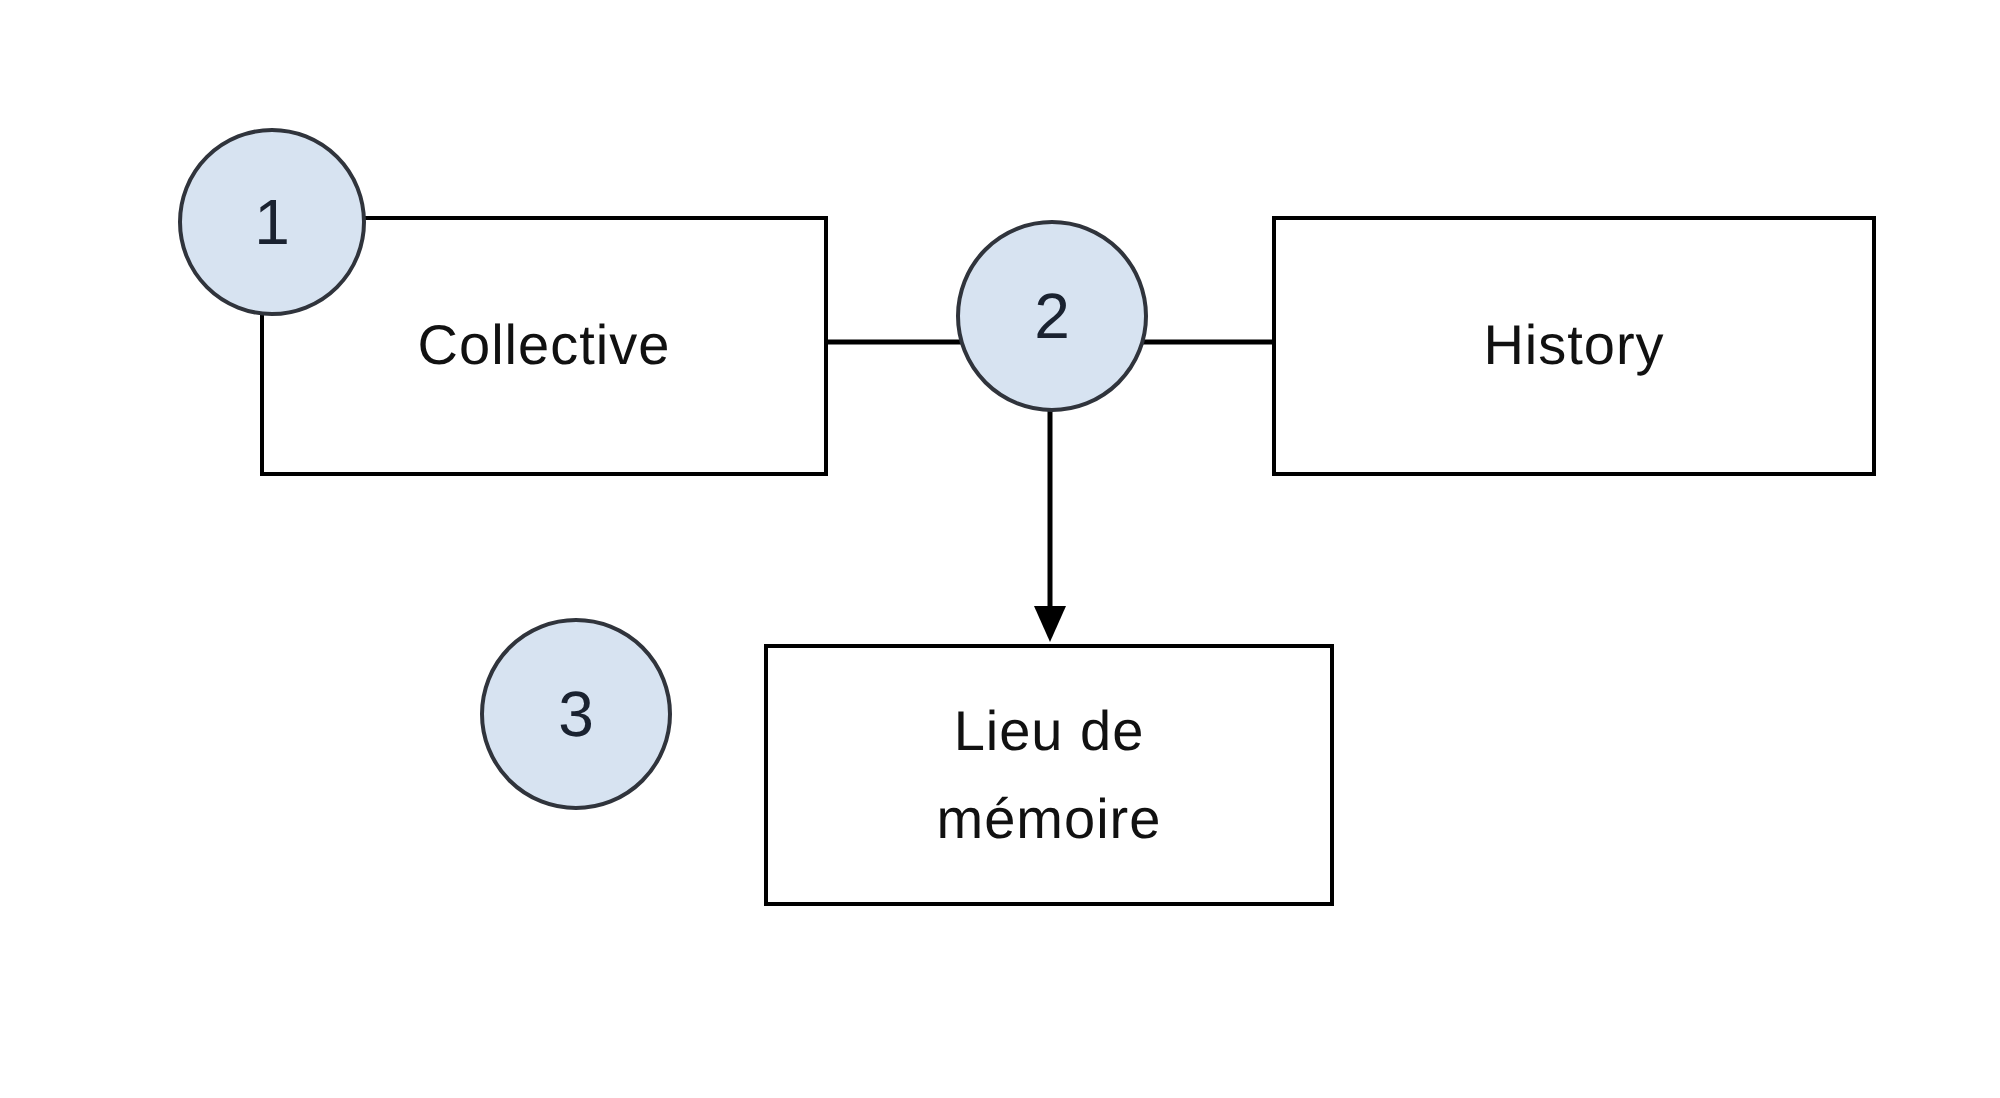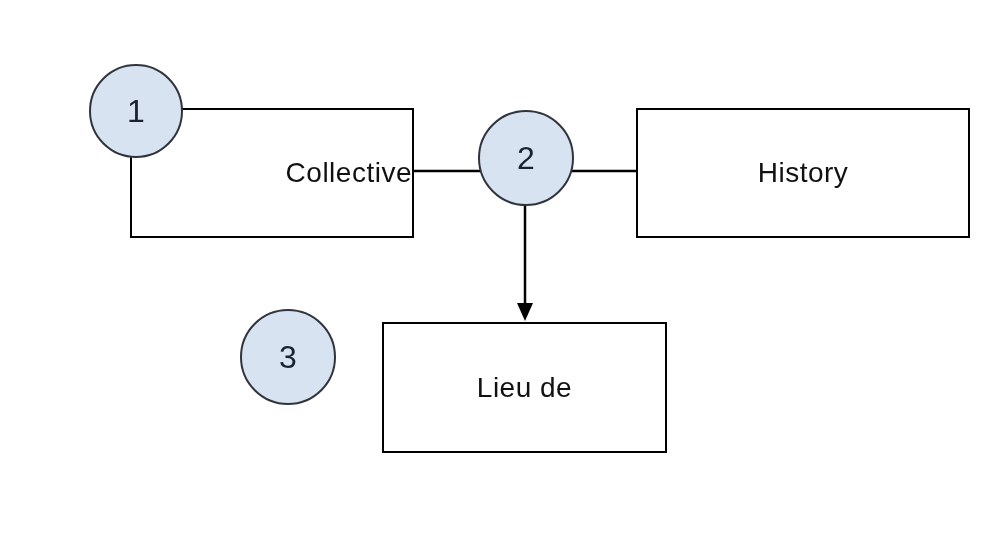--- a/index.html
+++ b/index.html
@@ -42,22 +42,22 @@
     align-items: center;
     justify-content: center;
     text-align: center;
   }
   .box-line {
     font-size: 28px;
     line-height: 44px;
     letter-spacing: 0.5px;
     white-space: nowrap;
   }
-  #box-collective { left: 130px; top: 108px; width: 284px; height: 130px; align-items: flex-end; }
-  #box-history    { left: 636px; top: 108px; width: 334px; height: 130px; }
+  #box-collective { left: 130px; top: 108px; width: 284px; height: 130px; }
+  #box-history    { left: 636px; top: 108px; width: 302px; height: 130px; }
   #box-lieu       { left: 382px; top: 322px; width: 285px; height: 131px; }
   .circle {
     position: absolute;
     border-radius: 50%;
     background: var(--circle-fill);
     border: 2.5px solid var(--circle-border);
     display: flex;
     align-items: center;
     justify-content: center;
     font-size: 32px;
@@ -81,20 +81,21 @@
   <div class="box" id="box-collective">
     <div class="box-line">Collective</div>
   </div>
 
   <div class="box" id="box-history">
     <div class="box-line">History</div>
   </div>
 
   <div class="box" id="box-lieu">
     <div class="box-line">Lieu de</div>
+    <div class="box-line">mémoire</div>
   </div>
 
   <div class="circle" id="circle-1">
     <span>1</span>
   </div>
 
   <div class="circle" id="circle-2">
     <span>2</span>
   </div>
 

